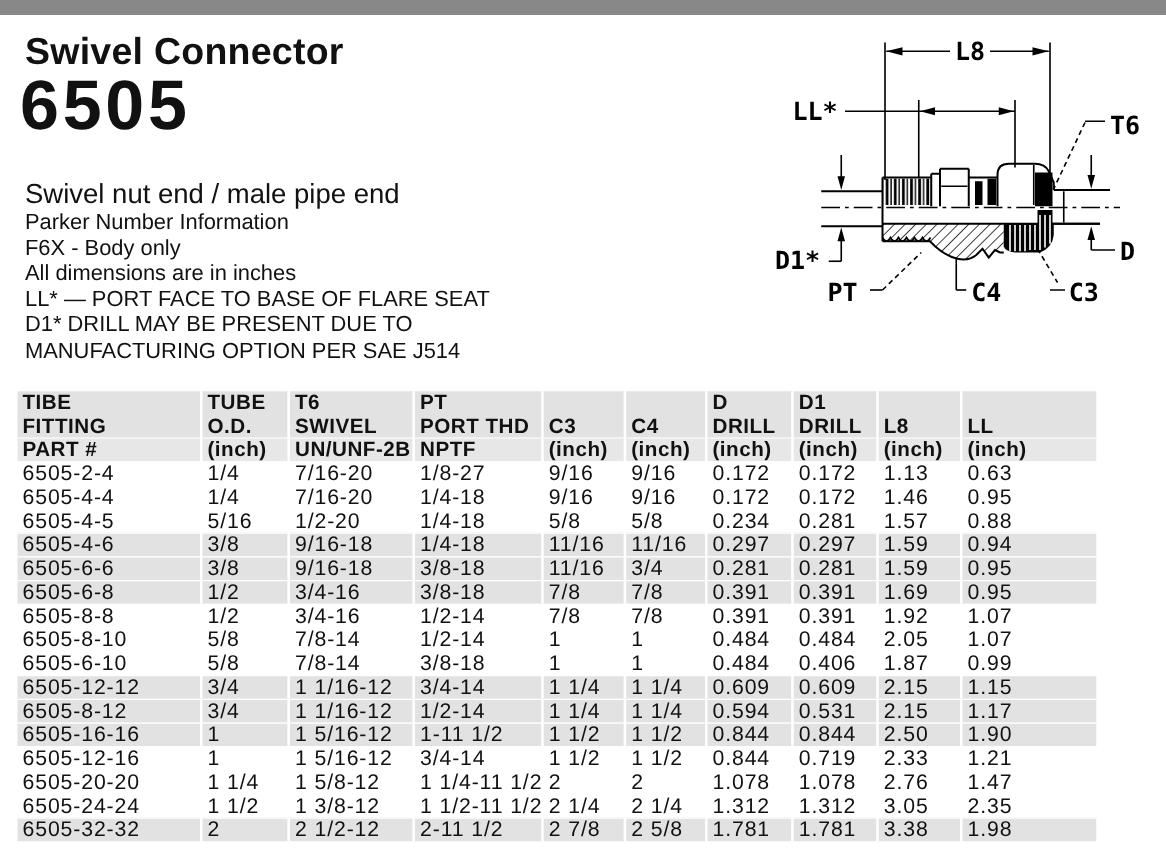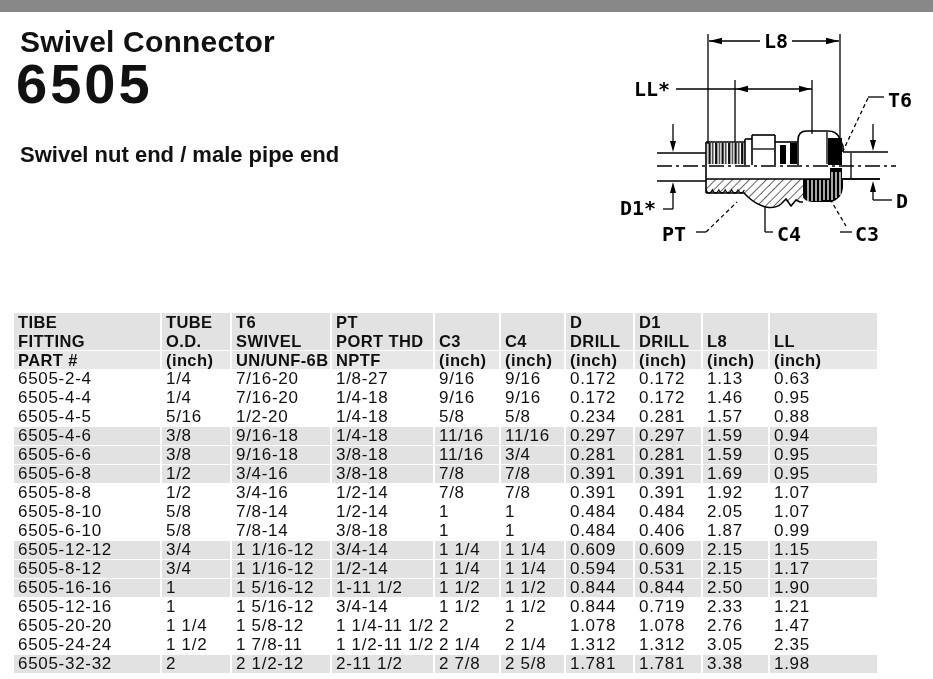--- a/index.html
+++ b/index.html
@@ -11,21 +11,21 @@
     --table-row-shaded-bg:#e2e2e2;
   }
   html,body{margin:0;padding:0;background:#888;}
   .page{
     position:relative;width:933px;height:679px;background:var(--page-bg);
     font-family:"Liberation Sans",sans-serif;color:var(--text-ink);
     overflow:hidden;margin:12px auto;
   }
   .page-title{position:absolute;left:20px;top:13px;font-size:30px;font-weight:bold;letter-spacing:0.2px;}
   .model-number{position:absolute;left:16px;top:44px;font-size:56px;font-weight:bold;letter-spacing:3px;line-height:1;}
-  .subtitle{position:absolute;left:20px;top:130px;font-size:22px;font-weight:bold;}
+  .subtitle{position:absolute;left:20px;top:130px;font-size:22px;font-weight:normal;}
   .info-block{position:absolute;left:20px;top:155px;font-size:17.5px;line-height:20.5px;}
 
   
   table.dims{
     position:absolute;left:14px;top:301px;width:863px;
     border-collapse:separate;border-spacing:0;table-layout:fixed;
   }
   table.dims th,table.dims td{
     padding:0 0 0 4px;margin:0;text-align:left;vertical-align:middle;
     white-space:nowrap;overflow:visible;
@@ -60,20 +60,28 @@
   svg.diagram .fillb{fill:var(--diagram-ink);stroke:none;}
 </style>
 </head>
 <body>
 
 <div class="page">
 
   <div class="page-title">Swivel Connector</div>
   <div class="model-number">6505</div>
   <div class="subtitle">Swivel nut end / male pipe end</div>
+  <div class="info-block">
+    <div>Parker Number Information</div>
+    <div>F6X - Body only</div>
+    <div>All dimensions are in inches</div>
+    <div>LL* — PORT FACE TO BASE OF FLARE SEAT</div>
+    <div>D1* DRILL MAY BE PRESENT DUE TO</div>
+    <div>MANUFACTURING OPTION PER SAE J514</div>
+  </div>
 
   <svg class="diagram" width="933" height="679" viewBox="0 0 933 679" aria-hidden="true">
     <defs>
       <pattern id="thr" width="6.5" height="23" patternUnits="userSpaceOnUse">
         <line x1="1.2" y1="0" x2="1.2" y2="23" stroke="#000" stroke-width="2.2"></line>
         <line x1="4.4" y1="0" x2="4.4" y2="23" stroke="#000" stroke-width="1.1"></line>
       </pattern>
       <pattern id="sect" width="6" height="6" patternUnits="userSpaceOnUse" patternTransform="rotate(45)">
         <line x1="0" y1="0" x2="0" y2="6" stroke="#000" stroke-width="1.2"></line>
       </pattern>
@@ -247,21 +255,21 @@
             <div class="hl2">L8</div>
           </th>
           <th>
             <div class="hl1"></div>
             <div class="hl2">LL</div>
           </th>
         </tr>
         <tr class="hrow2">
           <th>PART #</th>
           <th>(inch)</th>
-          <th>UN/UNF-6B</th>
+          <th>UN/UNF-2B</th>
           <th>NPTF</th>
           <th>(inch)</th>
           <th>(inch)</th>
           <th>(inch)</th>
           <th>(inch)</th>
           <th>(inch)</th>
           <th>(inch)</th>
         </tr>
       </thead>
     <tbody>
@@ -429,21 +437,21 @@
           <td>2</td>
           <td>2</td>
           <td>1.078</td>
           <td>1.078</td>
           <td>2.76</td>
           <td>1.47</td>
         </tr>
         <tr>
           <td>6505-24-24</td>
           <td>1 1/2</td>
-          <td>1 7/8-11</td>
+          <td>1 3/8-12</td>
           <td>1 1/2-11 1/2</td>
           <td>2 1/4</td>
           <td>2 1/4</td>
           <td>1.312</td>
           <td>1.312</td>
           <td>3.05</td>
           <td>2.35</td>
         </tr>
         <tr class="shaded">
           <td>6505-32-32</td>

